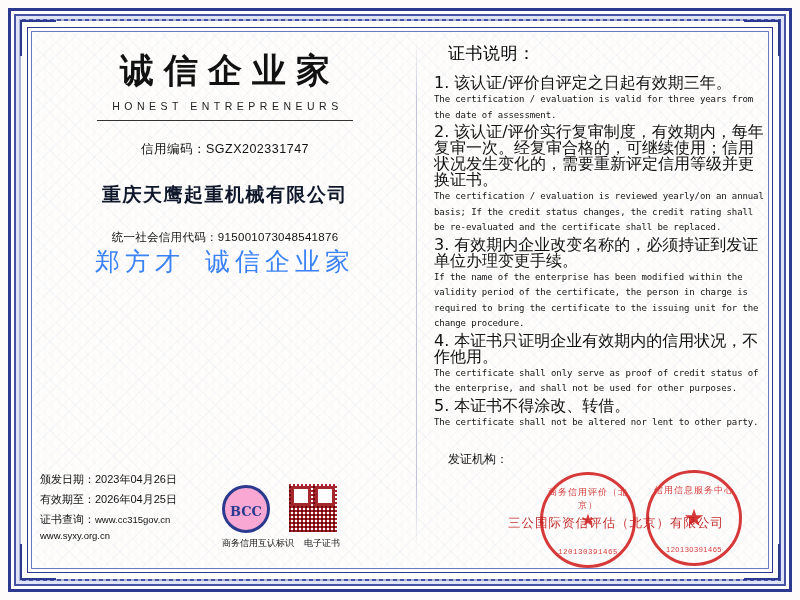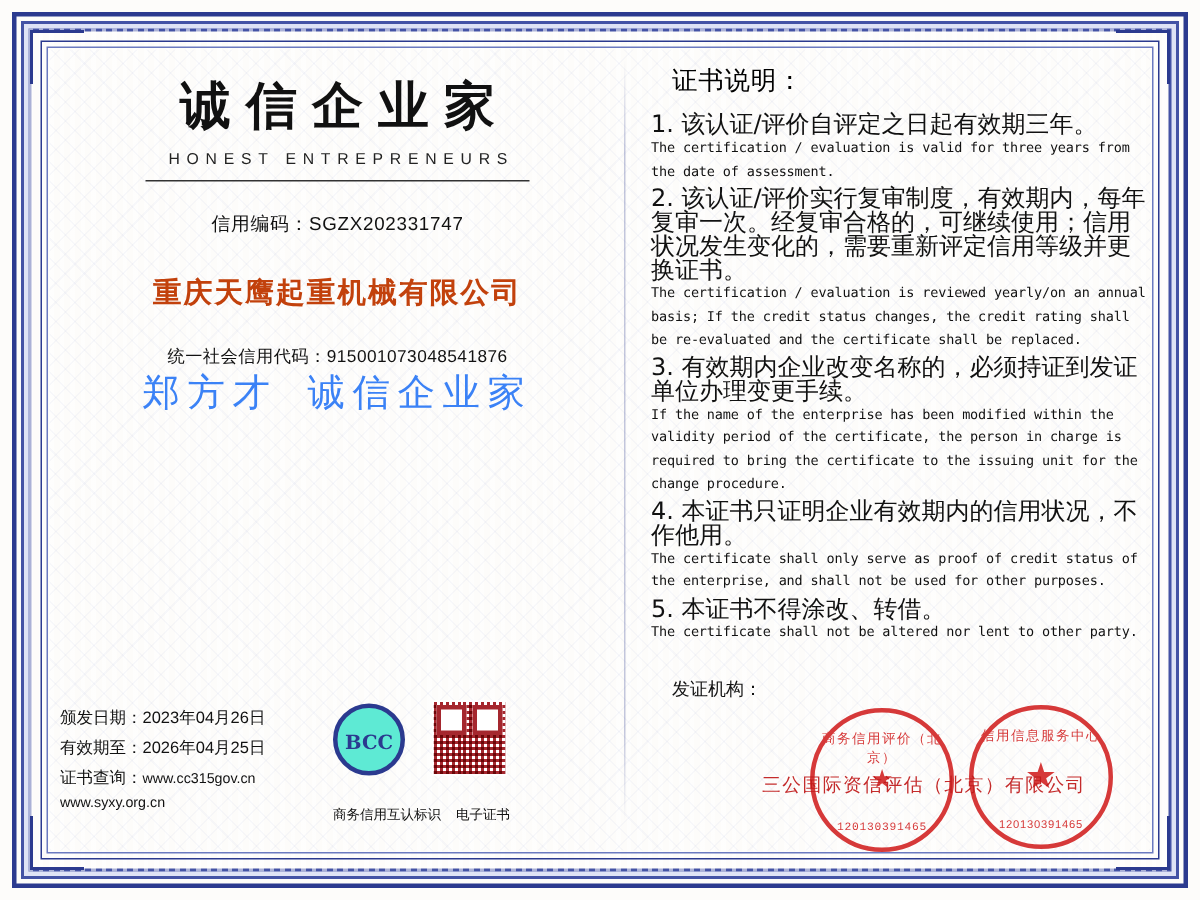--- a/index.html
+++ b/index.html
@@ -179,21 +179,21 @@
   .credit-no {
     margin-top: 20px;
     font-size: 12.5px;
     color: #111;
     letter-spacing: 0.5px;
   }
   .company {
     margin-top: 24px;
     font-size: 19px;
     font-weight: bold;
-    color: #c2410c;
+    color: #0f172a;
     letter-spacing: 1.5px;
   }
   .usci {
     margin-top: 22px;
     font-size: 11.5px;
     color: #111;
     letter-spacing: 0.3px;
   }
   .person-line {
     font-size: 25px;
@@ -231,21 +231,21 @@
   .bcc {
     width: 48px; height: 48px;
     border-radius: 50%;
     border: 3px solid #2b3a8f;
     color: #2b3a8f;
     font-size: 13px;
     font-weight: bold;
     line-height: 48px;
     text-align: center;
     font-family: "DejaVu Serif", serif;
-    background: #5eead4;
+    background: #f9a8d4;
     box-sizing: border-box;
   }
   .qr {
     width: 50px; height: 50px;
     background-color: #fff;
     background-image:
       repeating-linear-gradient(0deg, #a5272e 0px, #a5272e 2px, #fff 2px, #fff 4px),
       repeating-linear-gradient(90deg, #a5272e 0px, #a5272e 2px, #fff 2px, #fff 4px);
     background-blend-mode: multiply;
     border: 1px solid #fff;
@@ -258,21 +258,21 @@
     position: absolute;
     width: 14px; height: 14px;
     border: 3px solid #a5272e;
     background: #fff;
   }
   .qr::before { left: 2px; top: 2px; }
   .qr::after { right: 2px; top: 2px; }
   .badge-caption {
     display: flex;
     gap: 10px;
-    margin-top: 20px;
+    margin-top: 4px;
     font-size: 9px;
     color: #111;
   }
   .badge-caption span { white-space: nowrap; }
 
   
   .divider {
     position: absolute;
     left: 380px; top: 4px;
     width: 1px; height: 96%;

